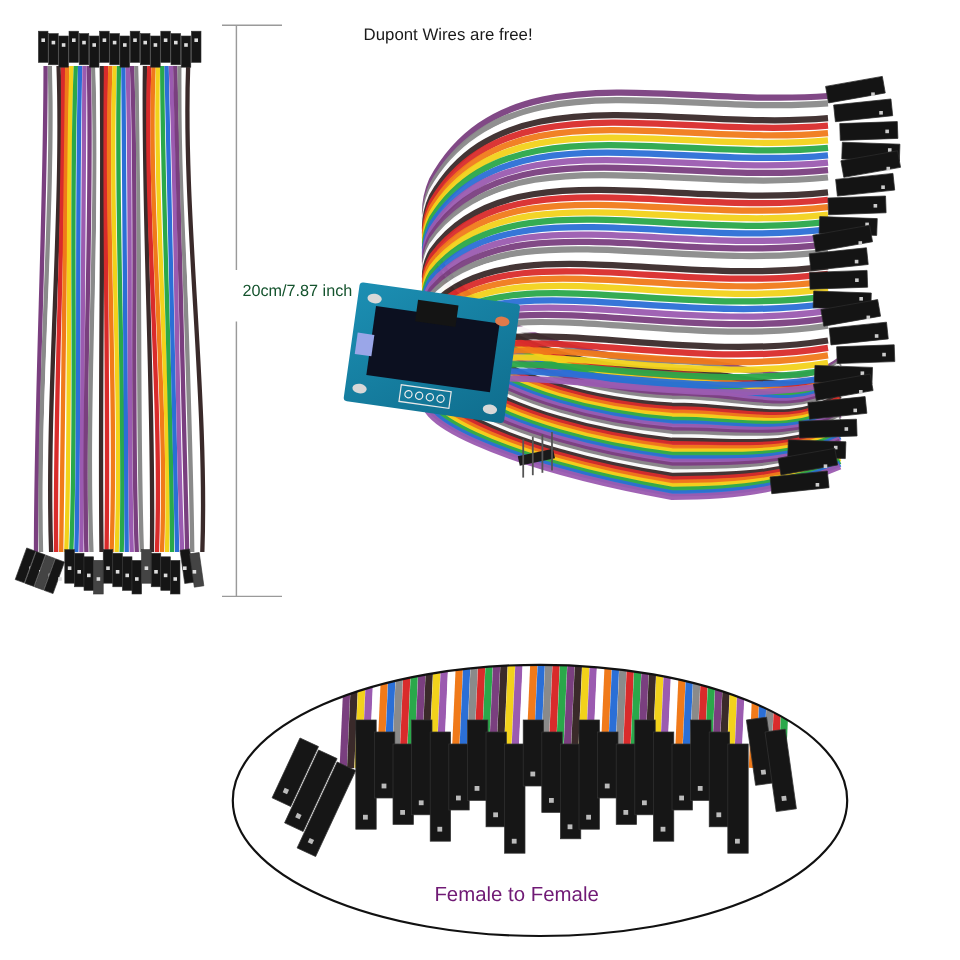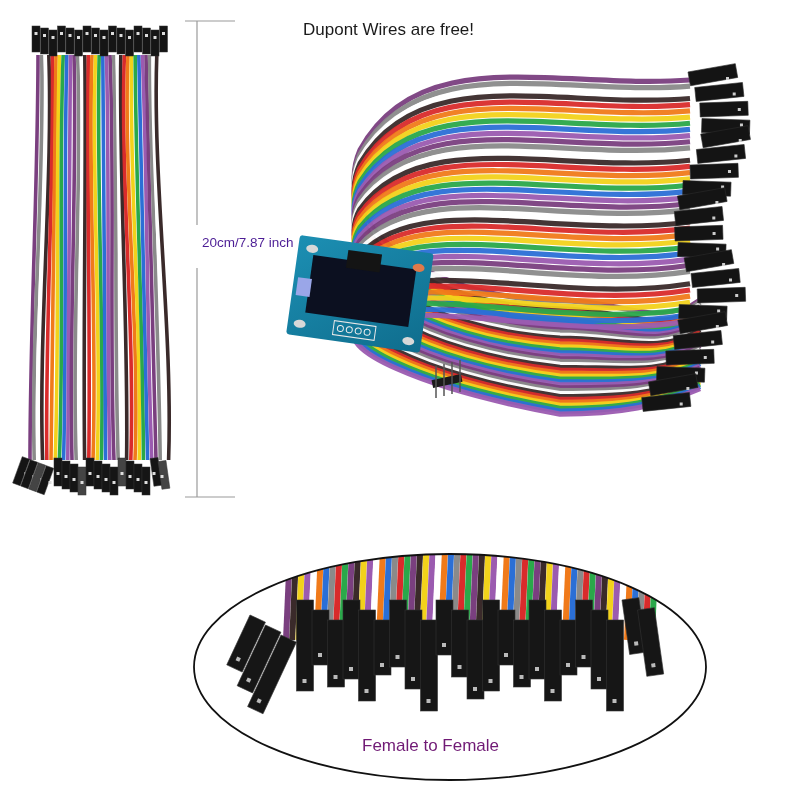--- a/index.html
+++ b/index.html
@@ -1,20 +1,20 @@
 <!DOCTYPE html>
 <html><head>
 <meta charset="utf-8">
 <style>
   html, body { margin: 0; padding: 0; background: #ffffff; }
   body { width: 800px; height: 800px; position: relative; overflow: hidden;
          font-family: "Liberation Sans", sans-serif; }
   .abs { position: absolute; }
-  .headline { left: 303px; top: 20px; font-size: 17px; color: #1a1a1a; white-space: nowrap; }
-  .dim-label { left: 202px; top: 233px; font-size: 13.5px; color: #4c1d95; white-space: nowrap;
+  .headline { left: 303px; top: 20px; font-size: 14px; color: #1a1a1a; white-space: nowrap; }
+  .dim-label { left: 202px; top: 233px; font-size: 13.5px; color: #14532d; white-space: nowrap;
                background: #fff; padding: 2px 0; }
   .caption { left: 362px; top: 736px; font-size: 17px; color: #701a75; white-space: nowrap; }
   svg { position: absolute; left: 0; top: 0; }
 </style>
 </head>
 <body>
 
 <svg width="800" height="800" viewBox="0 0 800 800">
   <defs>
     <clipPath id="ellipseClip">

